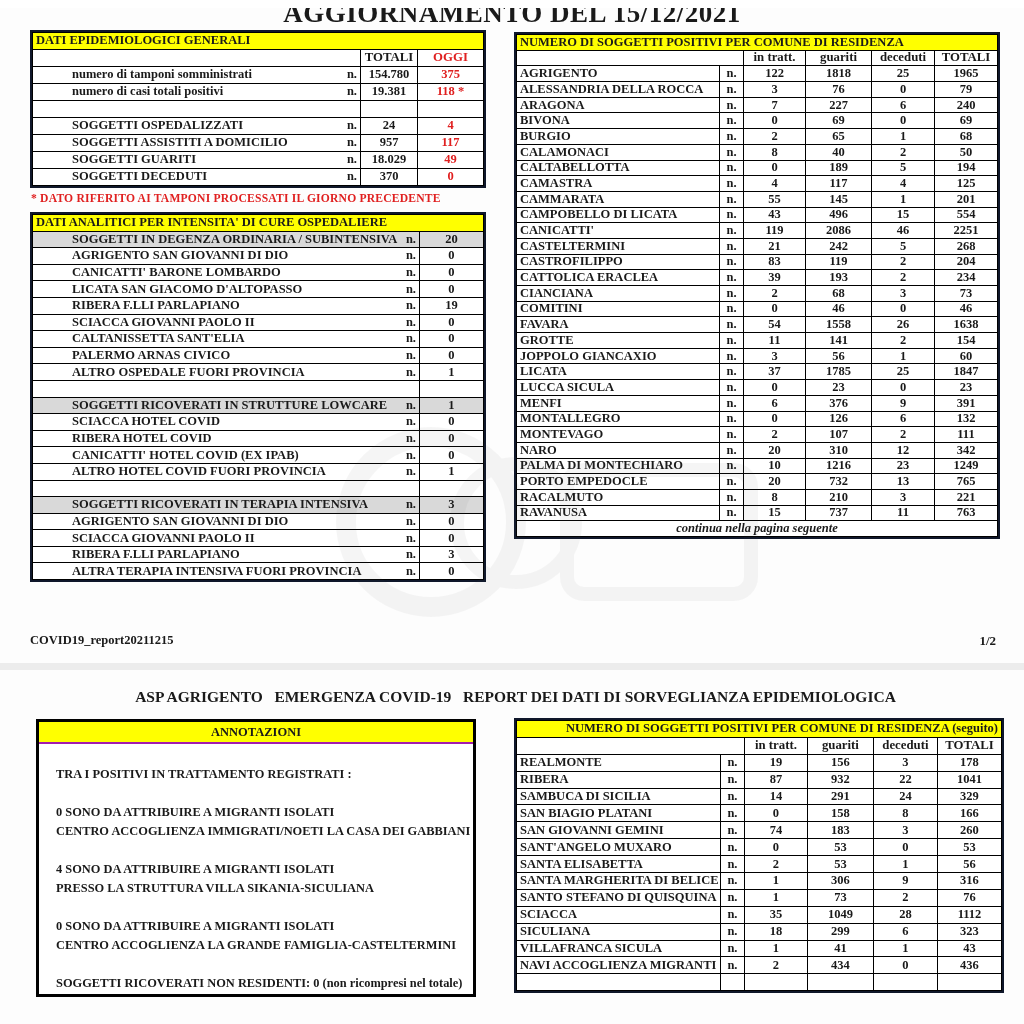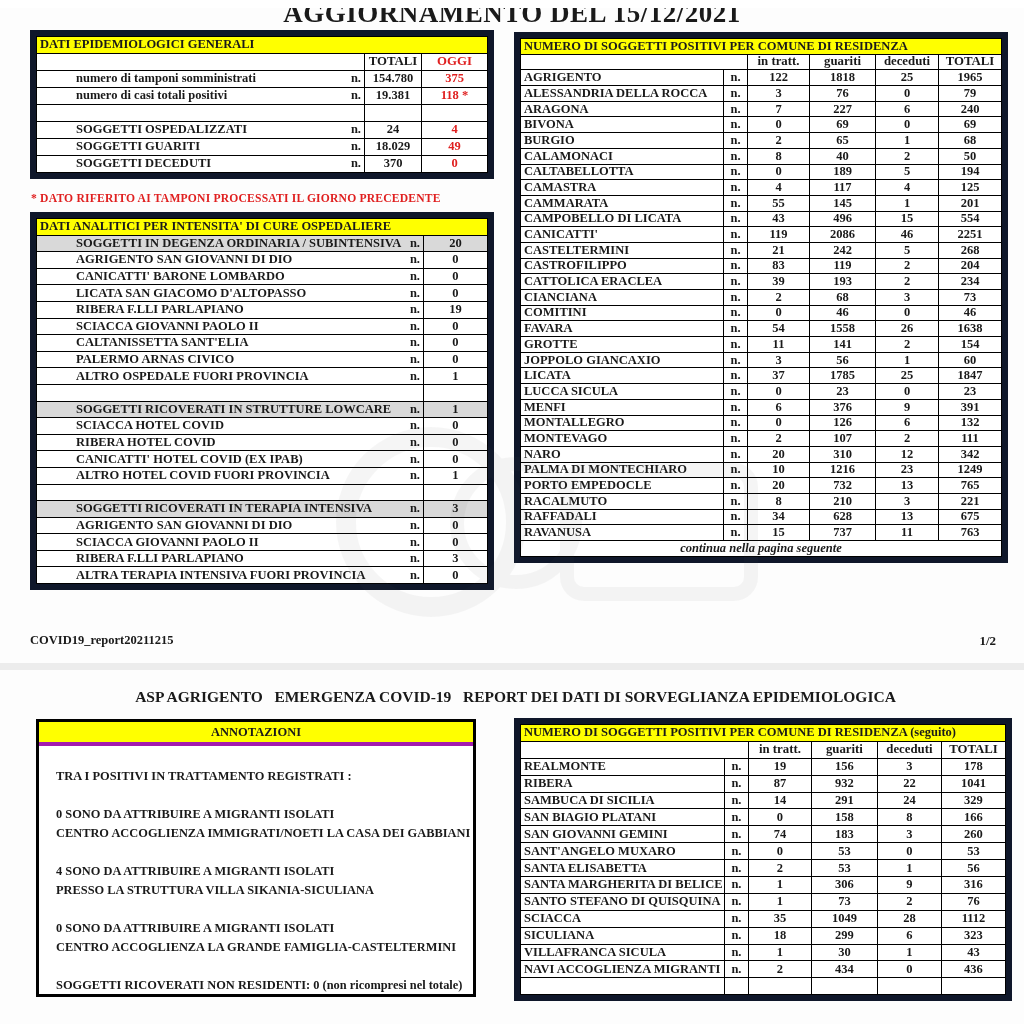--- a/index.html
+++ b/index.html
@@ -8,28 +8,28 @@
     --section-grey:#d9d9d9;
     --ink:#1a1a1a;
   }
   html,body{margin:0;padding:0;background:#fff;}
   .canvas{
     position:relative;width:1024px;height:1024px;overflow:hidden;
     background:#fdfdfd;color:var(--ink);
     font-family:Liberation Serif, serif;font-weight:bold;margin-top:8px;
   }
   
-  .box{position:absolute;border:6px solid #0f172a;background:#fff;}
+  .box{position:absolute;border:2px solid #0f172a;background:#fff;}
   .tbl{width:100%;border-collapse:collapse;table-layout:fixed;}
   .tbl td{
     border:1px solid #000;padding:0 3px;font-size:12.5px;font-weight:bold;
     overflow:hidden;white-space:nowrap;line-height:1.05;vertical-align:middle;
   }
   .yhead{background:var(--header-yellow);font-size:13px;height:17px;padding-left:4px;}
-  .ycenter{text-align:left;padding-left:0;}
+  .ycenter{text-align:right;padding-left:0;}
   .colhdr td{text-align:center;font-size:12.8px;height:16px;}
   .red{color:var(--accent-red);}
   .grey td{background:var(--section-grey);}
   .num{text-align:center;}
   .lbl{text-align:left;}
   .lr{display:flex;justify-content:space-between;align-items:center;padding-left:36px;}
   .cont{font-style:italic;text-align:center;}
   
   .title1{
     position:absolute;left:0;right:0;top:-10px;margin:0;text-align:center;
@@ -48,21 +48,21 @@
   .pfoot-left{position:absolute;left:30px;top:625px;font-size:12.5px;}
   .pfoot-right{position:absolute;right:28px;top:625px;font-size:13px;}
   .page-sep{position:absolute;left:0;top:655px;width:1024px;height:7px;background:#ececec;}
   
   .title2{
     position:absolute;left:0;right:0;top:680px;margin:0;text-align:center;
     font-size:15.5px;font-weight:bold;white-space:pre;padding-left:7px;
   }
   .annot-box{position:absolute;left:36px;top:711px;width:434px;height:272px;border:3px solid #000;background:#fff;}
   .annot-head{
-    display:block;height:20px;line-height:20px;border-bottom:4px solid #a21caf;
+    display:block;height:20px;line-height:20px;border-bottom:2px solid #a21caf;
     background:var(--header-yellow);text-align:center;font-size:12.5px;
   }
   .annot-body{padding:21px 4px 0 17px;}
   .aline{font-size:12.4px;line-height:19px;white-space:nowrap;}
   .aline.blank{height:19px;}
   .com2-box{left:514px;top:710px;width:486px;}
   .com2 td{height:15.9px;}
   
   .watermark{position:absolute;left:330px;top:385px;width:420px;height:230px;opacity:.05;pointer-events:none;}
   .wm-circle{position:absolute;left:6px;top:34px;width:150px;height:150px;border:20px solid #555;border-radius:50%;}
@@ -126,20 +126,30 @@
           </tr>
           <tr>
             <td class="lbl">
               <div class="lr">
                 <span>SOGGETTI OSPEDALIZZATI</span>
                 <span>n.</span>
               </div>
             </td>
             <td class="num">24</td>
             <td class="num red">4</td>
+          </tr>
+          <tr>
+            <td class="lbl">
+              <div class="lr">
+                <span>SOGGETTI ASSISTITI A DOMICILIO</span>
+                <span>n.</span>
+              </div>
+            </td>
+            <td class="num">957</td>
+            <td class="num red">117</td>
           </tr>
           <tr>
             <td class="lbl">
               <div class="lr">
                 <span>SOGGETTI GUARITI</span>
                 <span>n.</span>
               </div>
             </td>
             <td class="num">18.029</td>
             <td class="num red">49</td>
@@ -605,28 +615,20 @@
           </tr>
           <tr>
             <td class="lbl">RACALMUTO</td>
             <td class="num">n.</td>
             <td class="num">8</td>
             <td class="num">210</td>
             <td class="num">3</td>
             <td class="num">221</td>
           </tr>
           <tr>
-            <td class="lbl">RAFFADALI</td>
-            <td class="num">n.</td>
-            <td class="num">34</td>
-            <td class="num">628</td>
-            <td class="num">13</td>
-            <td class="num">675</td>
-          </tr>
-          <tr>
             <td class="lbl">RAVANUSA</td>
             <td class="num">n.</td>
             <td class="num">15</td>
             <td class="num">737</td>
             <td class="num">11</td>
             <td class="num">763</td>
           </tr>
           <tr>
             <td class="cont" colspan="6">continua nella pagina seguente</td>
           </tr>
@@ -773,21 +775,21 @@
             <td class="num">n.</td>
             <td class="num">18</td>
             <td class="num">299</td>
             <td class="num">6</td>
             <td class="num">323</td>
           </tr>
           <tr>
             <td class="lbl">VILLAFRANCA SICULA</td>
             <td class="num">n.</td>
             <td class="num">1</td>
-            <td class="num">30</td>
+            <td class="num">41</td>
             <td class="num">1</td>
             <td class="num">43</td>
           </tr>
           <tr>
             <td class="lbl">NAVI ACCOGLIENZA MIGRANTI</td>
             <td class="num">n.</td>
             <td class="num">2</td>
             <td class="num">434</td>
             <td class="num">0</td>
             <td class="num">436</td>

